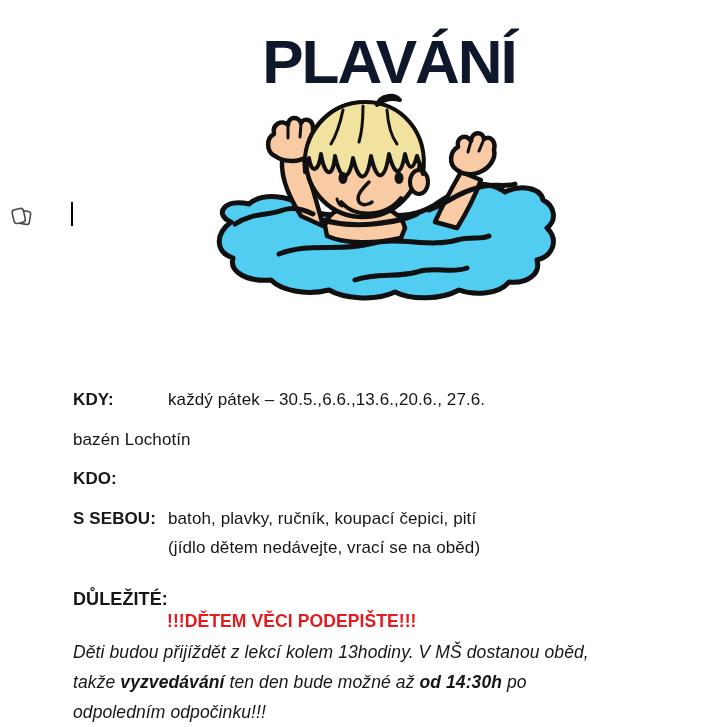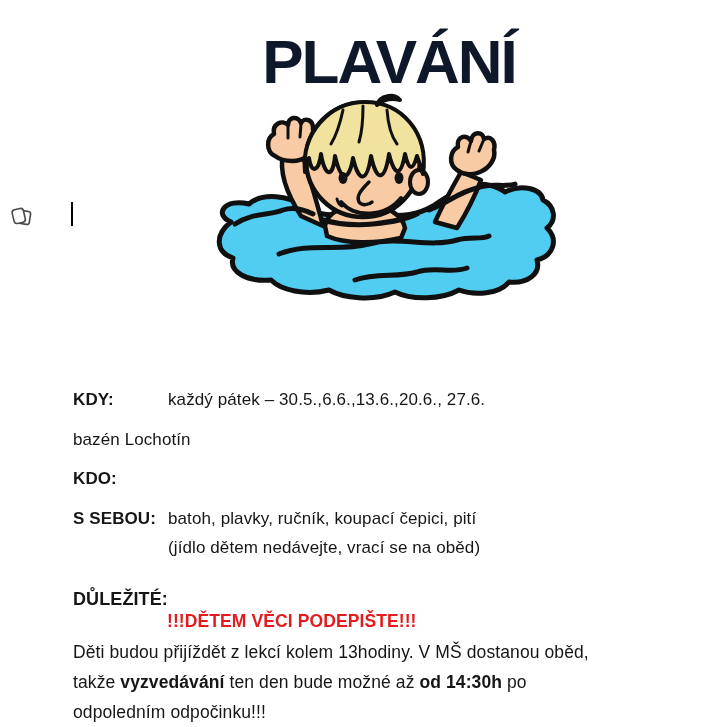--- a/index.html
+++ b/index.html
@@ -35,21 +35,21 @@
     position:absolute;left:167px;top:571px;
     font-size:17.5px;font-weight:bold;letter-spacing:.1px;
     color:#e31b1e;white-space:nowrap;margin-top:40px;
   }
   .imp-head{
     position:absolute;left:73px;top:589px;
     font-size:18px;font-weight:bold;letter-spacing:.1px;
   }
   .para-line{
     position:absolute;left:73px;width:630px;
-    font-size:17.5px;line-height:24px;letter-spacing:.1px;white-space:nowrap;
+    font-size:17.5px;line-height:24px;letter-spacing:.1px;white-space:nowrap;font-style:italic;
   }
   #para-1{top:640px}
   #para-2{top:670px}
   #para-3{top:700px}
   .b{font-weight:bold}
 </style>
 </head>
 <body>
 
 <div>

